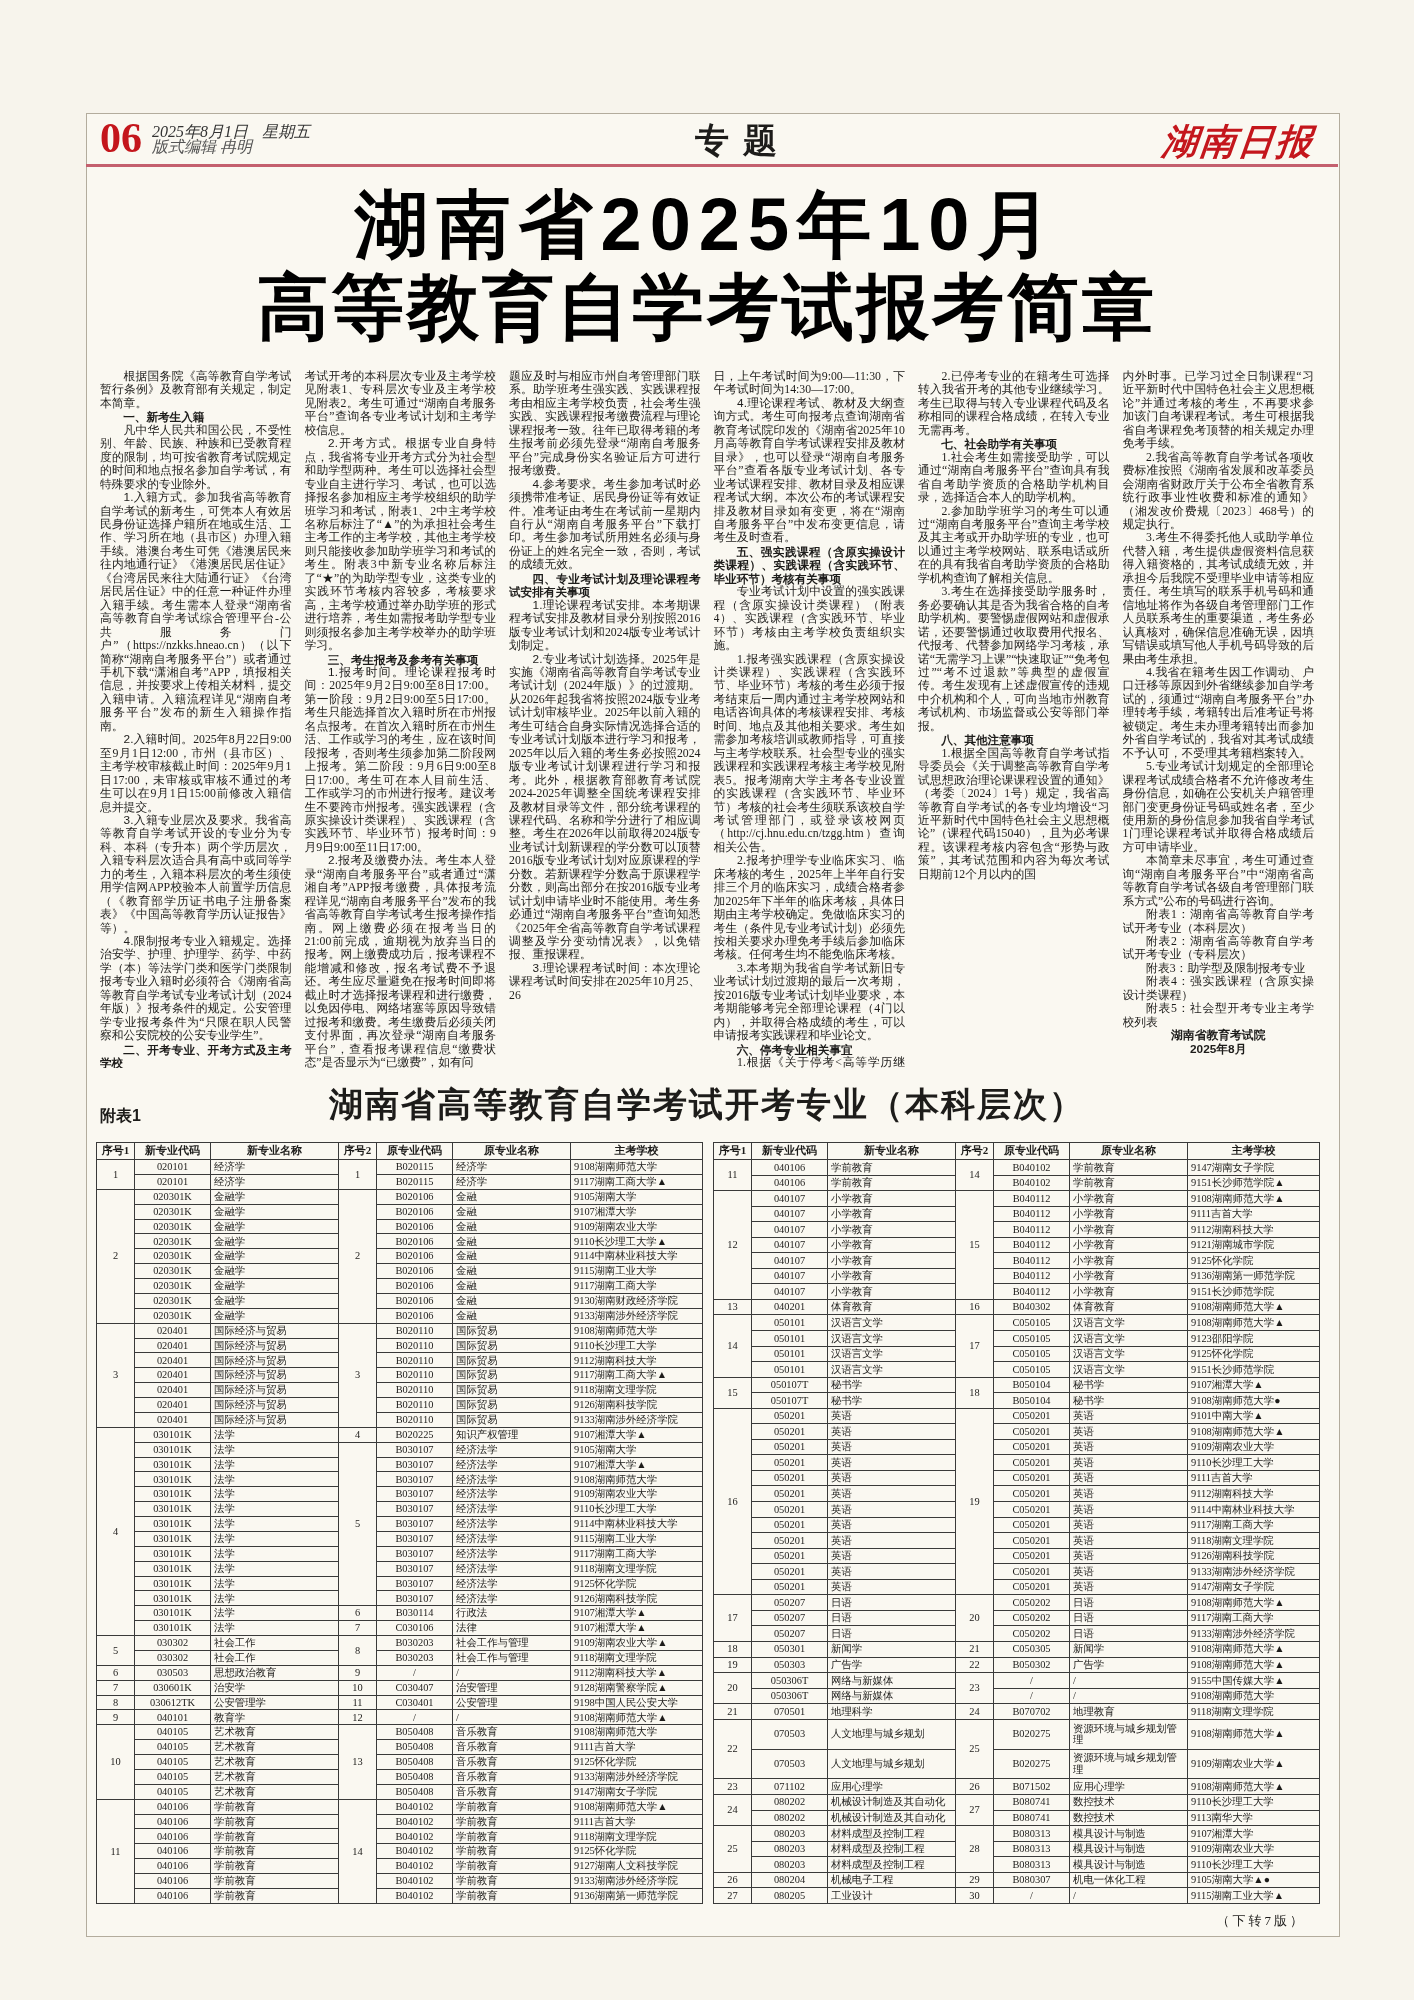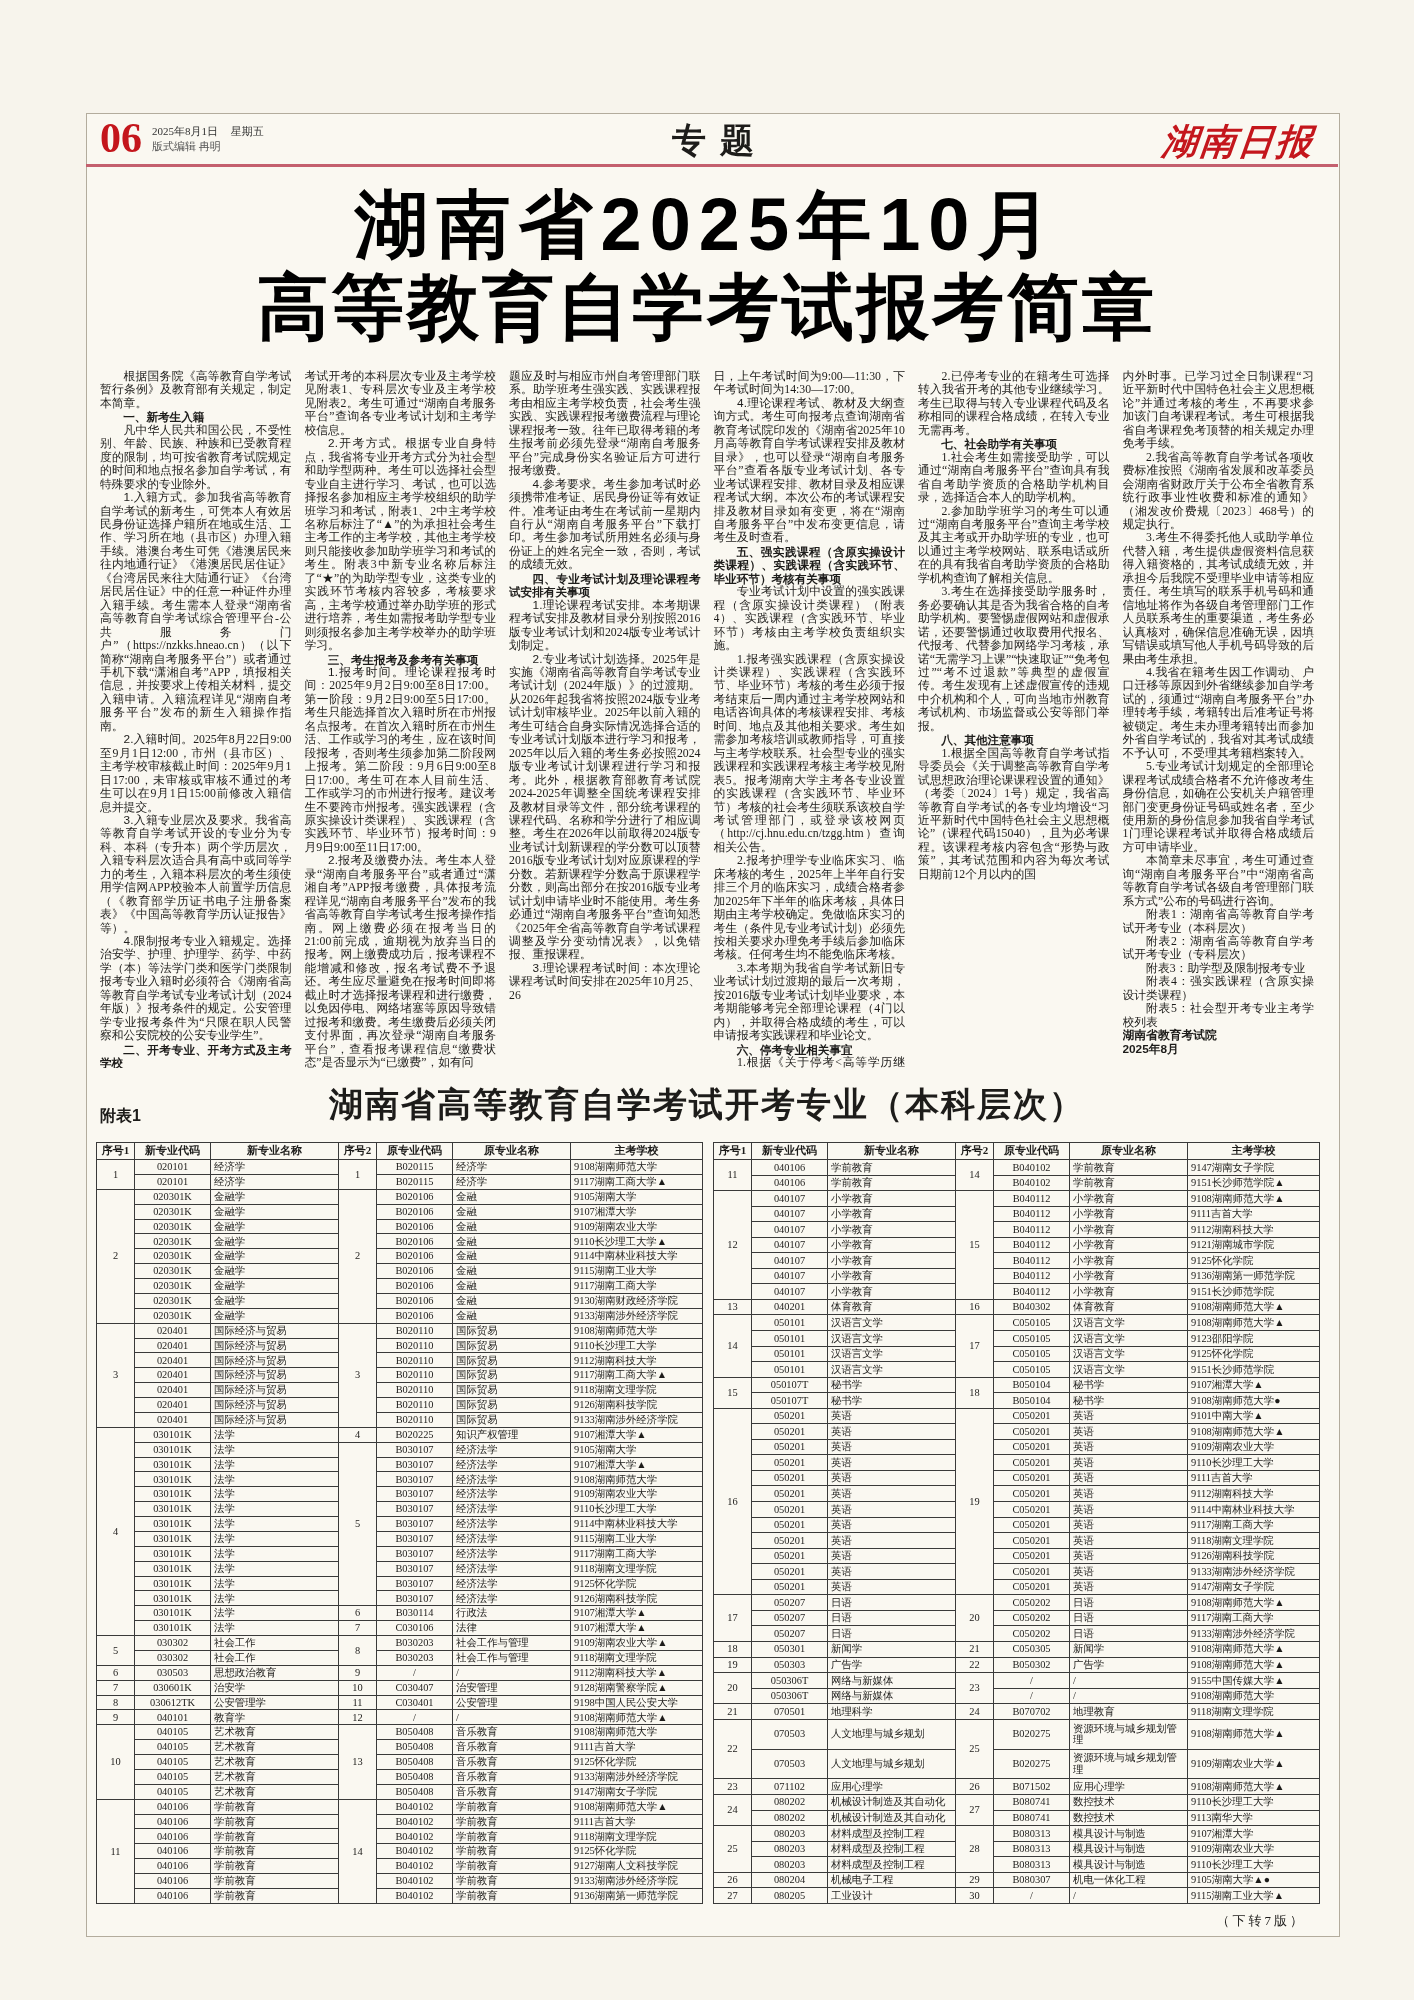--- a/index.html
+++ b/index.html
@@ -10,40 +10,40 @@
     overflow:hidden;
   }
   .frame{position:absolute;left:86px;top:113px;width:1252px;height:1822px;
     border:1px solid #b3ac9d;background:#faf8f1;}
   
   .hdr{position:absolute;left:100px;top:118px;width:1214px;height:44px;
     display:flex;align-items:flex-start;justify-content:space-between;}
   .hdr-left{display:flex;align-items:flex-start;gap:10px;}
   .pageno{font-size:42px;line-height:40px;font-weight:bold;color:#c4161c;
     font-family:"Liberation Serif",serif;}
-  .dateblock{font-size:11px;line-height:15px;padding-top:6px;color:#333;}
+  .dateblock{font-size:16px;line-height:15px;padding-top:6px;color:#333;font-style:italic;}
   .section-title{font-size:34px;font-weight:bold;letter-spacing:14px;
     font-family:"Liberation Serif","DejaVu Serif",serif;padding-left:14px;}
   .masthead{font-size:36px;font-weight:bold;font-style:italic;color:#c4161c;
     font-family:"DejaVu Serif",serif;transform:skewX(-6deg);letter-spacing:2px;}
   .redrule{position:absolute;left:86px;top:164px;width:1252px;height:3px;background:#c4606e;}
   
   .headline{position:absolute;left:0;top:186px;width:100%;text-align:center;
     font-family:"Liberation Sans","DejaVu Sans",sans-serif;font-weight:900;color:#000;}
   .headline .l1{font-size:74px;line-height:78px;letter-spacing:8px;}
   .headline .l2{font-size:72px;line-height:86px;letter-spacing:3px;}
   
   .cols{position:absolute;left:100px;top:370px;width:1214px;height:698px;
     display:flex;gap:13px;overflow:hidden;}
   .col{flex:1 1 0;overflow:hidden;}
   .col p{margin:0;text-indent:2em;text-align:justify;font-size:11.8px;line-height:13.45px;}
   .col p.noind{text-indent:0;}
   .col p.sec{font-weight:bold;font-family:"Liberation Sans","DejaVu Sans",sans-serif;font-size:11.6px;}
   .col p b{font-family:"Liberation Sans","DejaVu Sans",sans-serif;font-weight:normal;}
-  .col p.sig{text-indent:0;font-weight:bold;
+  .col p.sig{text-indent:0;text-align:center;font-weight:bold;
     font-family:"Liberation Sans","DejaVu Sans",sans-serif;}
   
   .app-label{position:absolute;left:100px;top:1106px;font-size:16px;font-weight:bold;
     font-family:"Liberation Sans","DejaVu Sans",sans-serif;}
   .tbl-title{position:absolute;left:0;top:1082px;width:100%;text-align:center;
     font-size:34px;font-weight:900;letter-spacing:2px;
     font-family:"Liberation Sans","DejaVu Sans",sans-serif;}
   .tables{position:absolute;left:96px;top:1142px;width:1222px;display:flex;gap:10px;}
   table.sched{border-collapse:collapse;width:606px;height:762px;table-layout:fixed;
     background:#faf8f1;}

